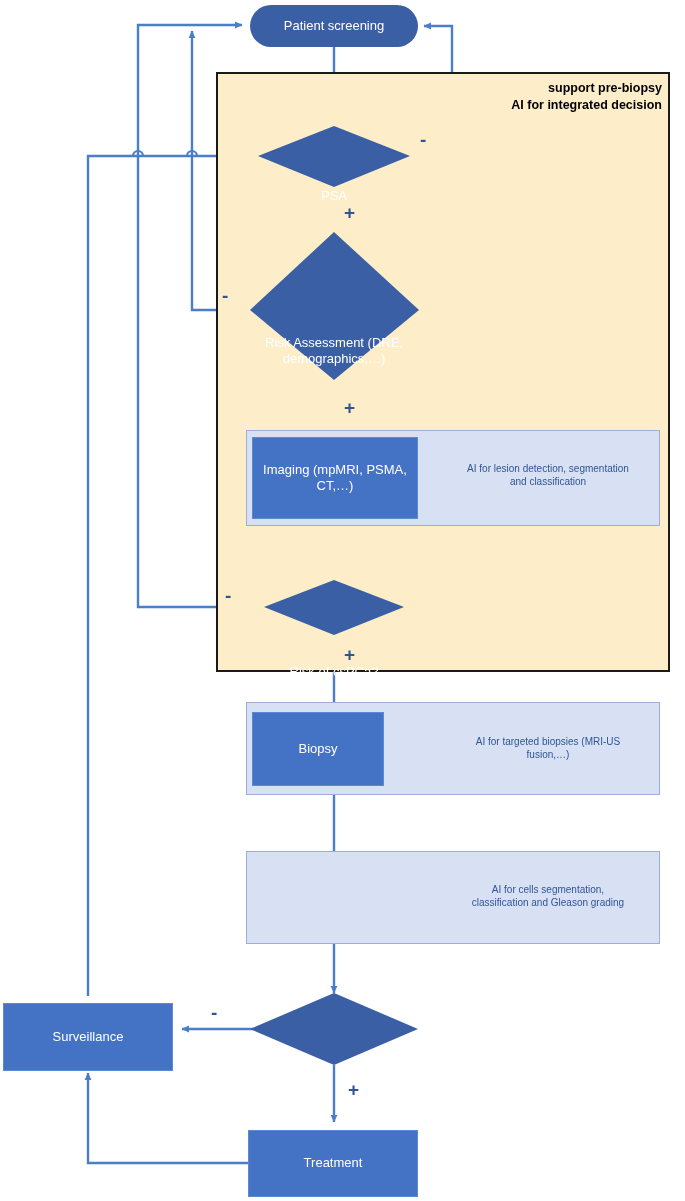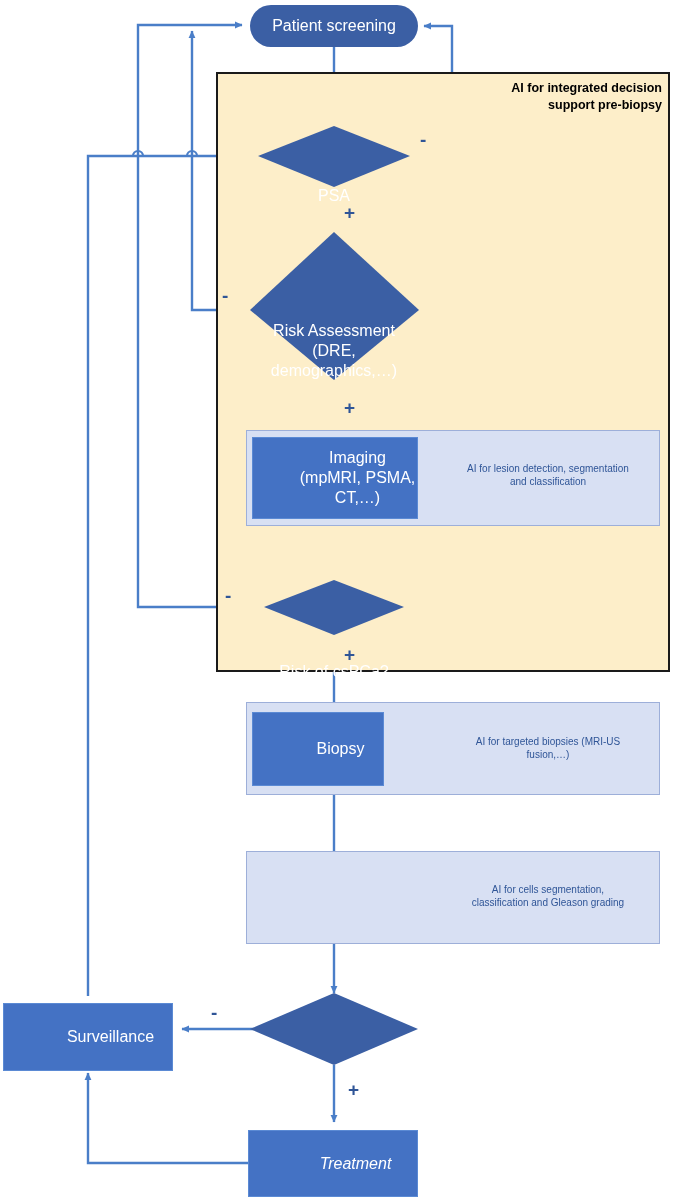--- a/index.html
+++ b/index.html
@@ -22,28 +22,27 @@
     height:1201px;
   }
   .node{
     position:absolute;
     box-sizing:border-box;
     display:flex;
     align-items:center;
     justify-content:center;
     text-align:center;
     color:#ffffff;
-    font-size:16px;
+    font-size:13px;
     line-height:1.25;
     z-index:6;
   }
   .node.process{
     background:#4472c4;
     border:1px solid #5b8ad4;
-    padding-left:45px;
   }
   .node.rounded{
     background:#3b5fa4;
     border-radius:22px;
   }
   .node.diamond-label{
     background:transparent;
     border:0;
     pointer-events:none;
     margin-top:40px;
@@ -89,22 +88,22 @@
   }
 </style>
 </head>
 <body>
 
 <div id="canvas">
 
   <div class="panel" style="left:216px; top:72px; width:454px; height:600px;"></div>
 
   <div class="panel-title" style="left:440px; top:80px; width:222px;">
+    <div>support pre-biopsy</div>
     <div>AI for integrated decision</div>
-    <div>support pre-biopsy</div>
   </div>
 
   <div class="band" style="left:246px; top:430px; width:414px; height:96px;"></div>
   <div class="band" style="left:246px; top:702px; width:414px; height:93px;"></div>
   <div class="band" style="left:246px; top:851px; width:414px; height:93px;"></div>
 
   <svg id="svg-layer" viewBox="0 0 685 1201" xmlns="http://www.w3.org/2000/svg">
     <defs>
       <marker id="ah" markerWidth="9" markerHeight="9" refX="7.4" refY="3.6" orient="auto" markerUnits="userSpaceOnUse">
         <path d="M0,0 L8,3.6 L0,7.2 z" fill="#4a7ec8"></path>
@@ -192,21 +191,21 @@
   <div class="band-note" style="left:436px; top:883px; width:224px;">
     <div>AI for cells segmentation,</div>
     <div>classification and Gleason grading</div>
   </div>
 
 
   <div class="node process" style="left:3px; top:996px; width:170px; height:68px;margin-top:7px;">
     <span>Surveillance</span>
   </div>
 
-  <div class="node process" style="left:248px; top:1130px; width:170px; height:67px;font-style:italic;">
+  <div class="node process" style="left:248px; top:1130px; width:170px; height:67px;">
     <span>Treatment</span>
   </div>
 
   <div class="sign" style="left:420px; top:130px;">-</div>
   <div class="sign" style="left:344px; top:203px;">+</div>
   <div class="sign" style="left:222px; top:286px;">-</div>
   <div class="sign" style="left:344px; top:398px;">+</div>
   <div class="sign" style="left:225px; top:586px;">-</div>
   <div class="sign" style="left:344px; top:645px;">+</div>
   <div class="sign" style="left:211px; top:1003px;">-</div>

